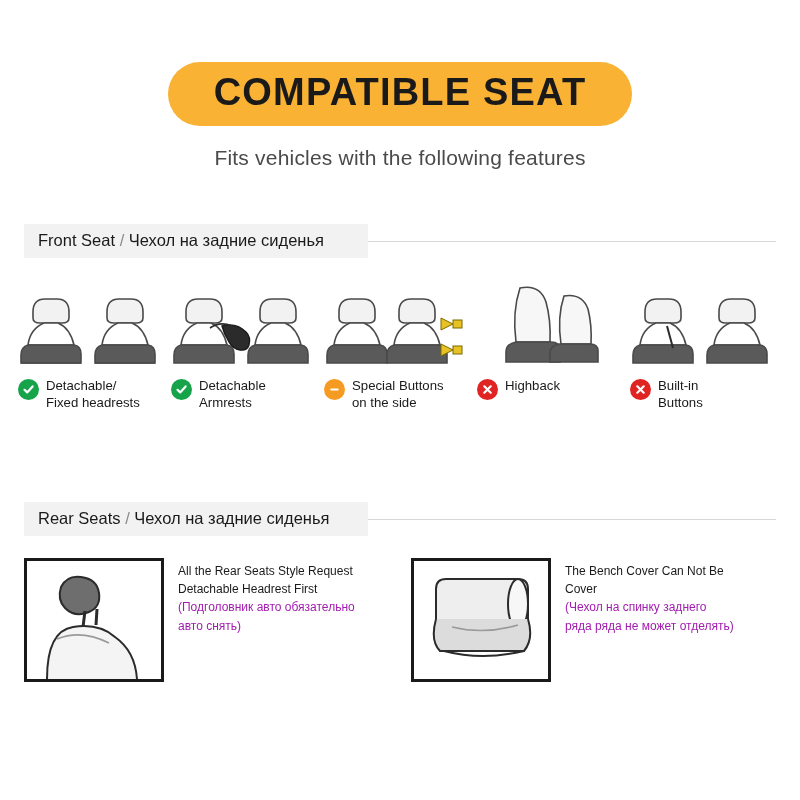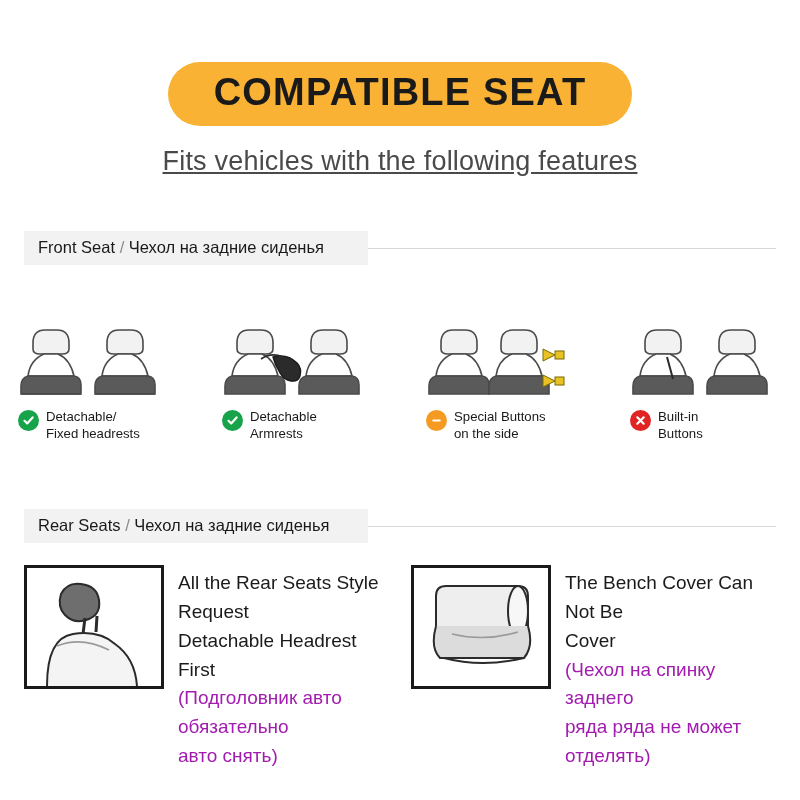--- a/index.html
+++ b/index.html
@@ -28,25 +28,24 @@
     padding: 11px 46px 13px 46px;
     font-size: 38px;
     font-weight: bold;
     letter-spacing: 1.2px;
     color: #1a1a1a;
     line-height: 1.05;
   }
   .subtitle {
     text-align: center;
     margin-top: 20px;
-    font-size: 27px;
+    font-size: 21px;
     color: #4a4a4a;
     font-weight: 400;
     letter-spacing: 0.2px;
-    text-decoration: underline;
   }
 
   
   .section-head {
     position: relative;
     margin: 12px 24px;
     height: 34px;
   }
   .section-head .bar {
     position: absolute;
@@ -71,21 +70,20 @@
   .section-head .label .en { font-weight: 400; }
   .section-head .label .sep { color: #8a8a8a; }
 
   
   .front-row {
     position: relative;
     margin: 18px 18px 0 18px;
     height: 160px;
     display: flex;
     justify-content: space-between;
-    align-items: flex-end;
   }
   .feature {
     width: 152px;
     text-align: left;
     position: relative;
   }
   .feature .art {
     height: 92px;
     display: flex;
     align-items: flex-end;
@@ -124,21 +122,21 @@
   .rear-item { display: flex; gap: 14px; width: 50%; }
   .rear-box {
     flex: 0 0 auto;
     width: 140px; height: 124px;
     border: 3px solid #1a1a1a;
     background: #fff;
     display: flex; align-items: center; justify-content: center;
     overflow: hidden;
   }
   .rear-text {
-    font-size: 19px;
+    font-size: 12px;
     line-height: 1.52;
     color: #1a1a1a;
     padding-top: 4px;
   }
   .rear-text .ru { color: #a21caf; }
 
   svg { overflow: visible; }
 </style>
 </head>
 <body>
@@ -252,20 +250,44 @@
                 <rect x="2.3" y="5.6" width="8.4" height="2" rx="1" fill="#ffffff"></rect>
               </svg>
           </span>
           <span class="cap-text">
             <span>Special Buttons</span><br>
             <span>on the side</span>
           </span>
         </div>
       </div>
 
+      <div class="feature">
+        <div class="art">
+          <svg width="150" height="92" viewBox="0 0 150 92">
+            <g transform="translate(24,0)">
+              <path d="M18 12 q20 -4 26 14 q5 18 4 40 h-34 q-4 -30 4 -54 z" fill="#f7f7f7" stroke="#4a4a4a" stroke-width="1.6"></path>
+              <path d="M14 66 q-10 2 -10 10 v10 h54 v-12 q0 -8 -9 -8 z" fill="#5a5a5a" stroke="#4a4a4a" stroke-width="1.6"></path>
+            </g>
+            <g transform="translate(68,14)">
+              <path d="M18 6 q18 -3 24 13 q4 16 3 35 h-30 q-4 -27 3 -48 z" fill="#f7f7f7" stroke="#4a4a4a" stroke-width="1.6"></path>
+              <path d="M13 54 q-9 2 -9 9 v9 h48 v-11 q0 -7 -8 -7 z" fill="#5a5a5a" stroke="#4a4a4a" stroke-width="1.6"></path>
+            </g>
+          </svg>
+        </div>
+        <div class="cap">
+          <span class="badge no">
+            <svg width="13" height="13" viewBox="0 0 13 13">
+                <path d="M3.3 3.3 L9.7 9.7 M9.7 3.3 L3.3 9.7" stroke="#ffffff" stroke-width="2.2" stroke-linecap="round"></path>
+              </svg>
+          </span>
+          <span class="cap-text">
+            <span>Highback</span>
+          </span>
+        </div>
+      </div>
 
       <div class="feature">
         <div class="art">
           <svg width="150" height="92" viewBox="0 0 150 92">
             <g>
               <path d="M14 36 q0-13 12-13 h12 q12 0 12 13 v6 q0 5 -7 5 h-22 q-7 0 -7 -5 z" fill="#f2f2f2" stroke="#4a4a4a" stroke-width="1.6"></path>
               <path d="M25 47 q-14 6 -16 22 h46 q-4 -17 -16 -22 z" fill="#ffffff" stroke="#4a4a4a" stroke-width="1.6"></path>
               <path d="M9 69 q-7 2 -7 10 v8 h60 v-9 q0 -8 -7 -9 z" fill="#5a5a5a" stroke="#4a4a4a" stroke-width="1.6"></path>
             </g>
             <g transform="translate(74,0)">

